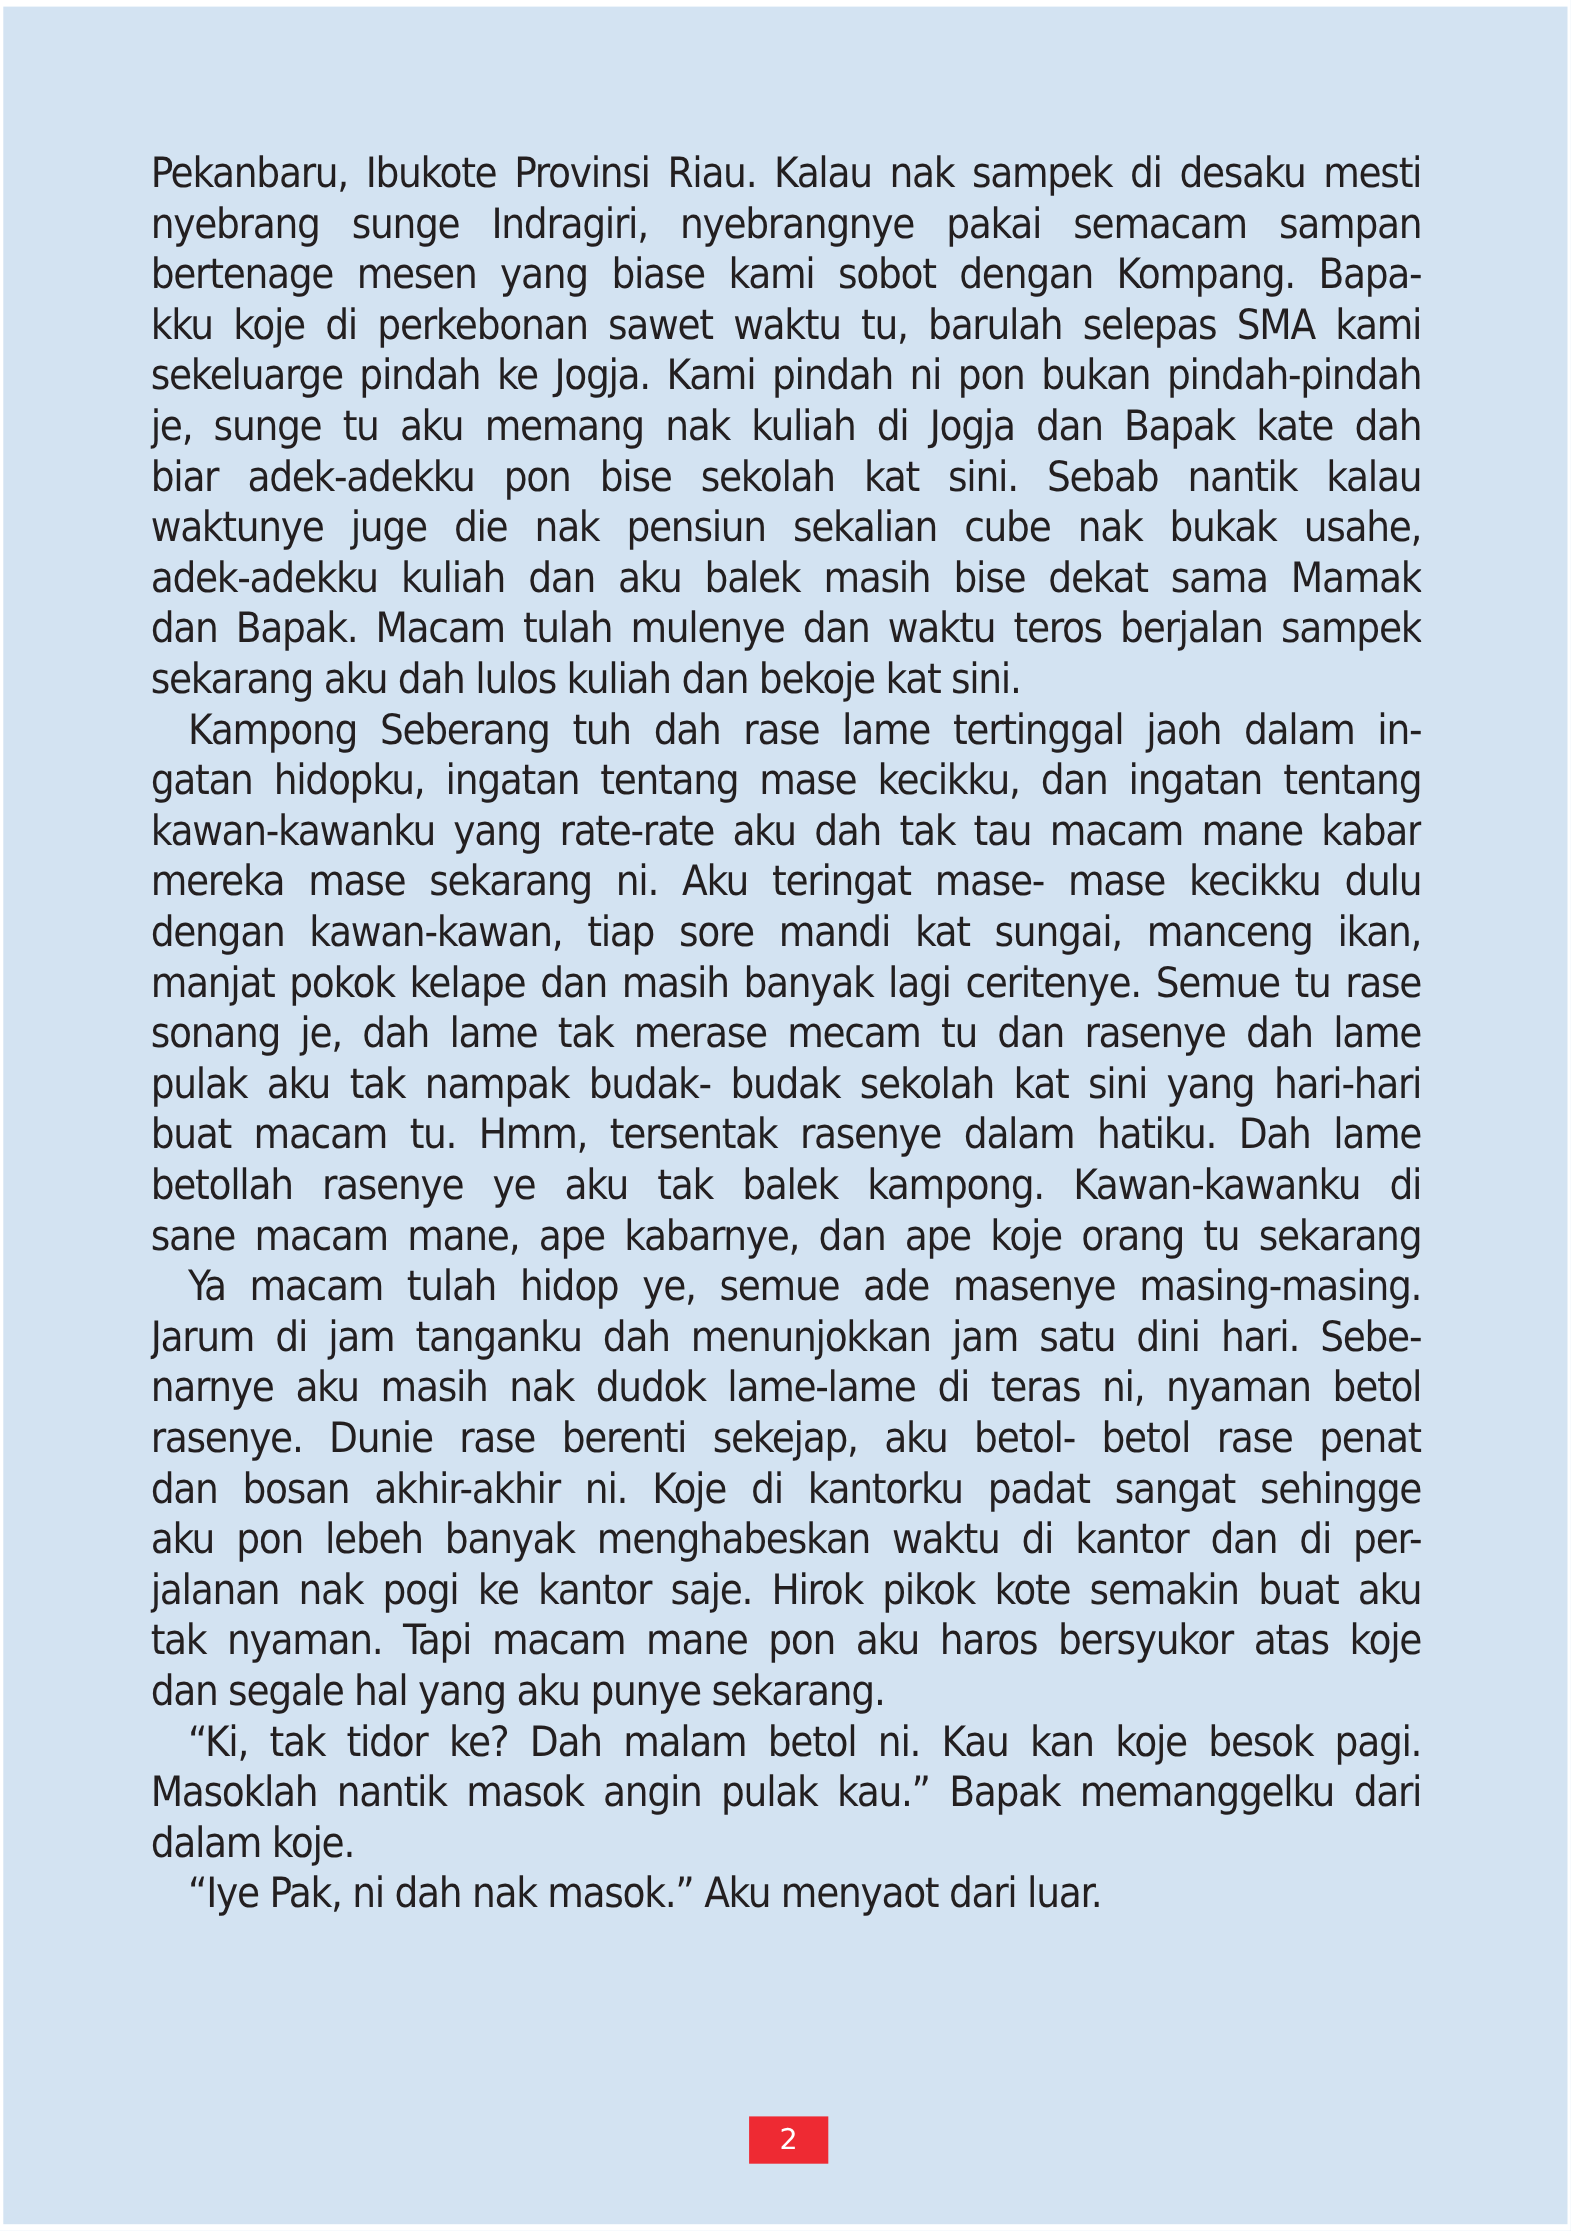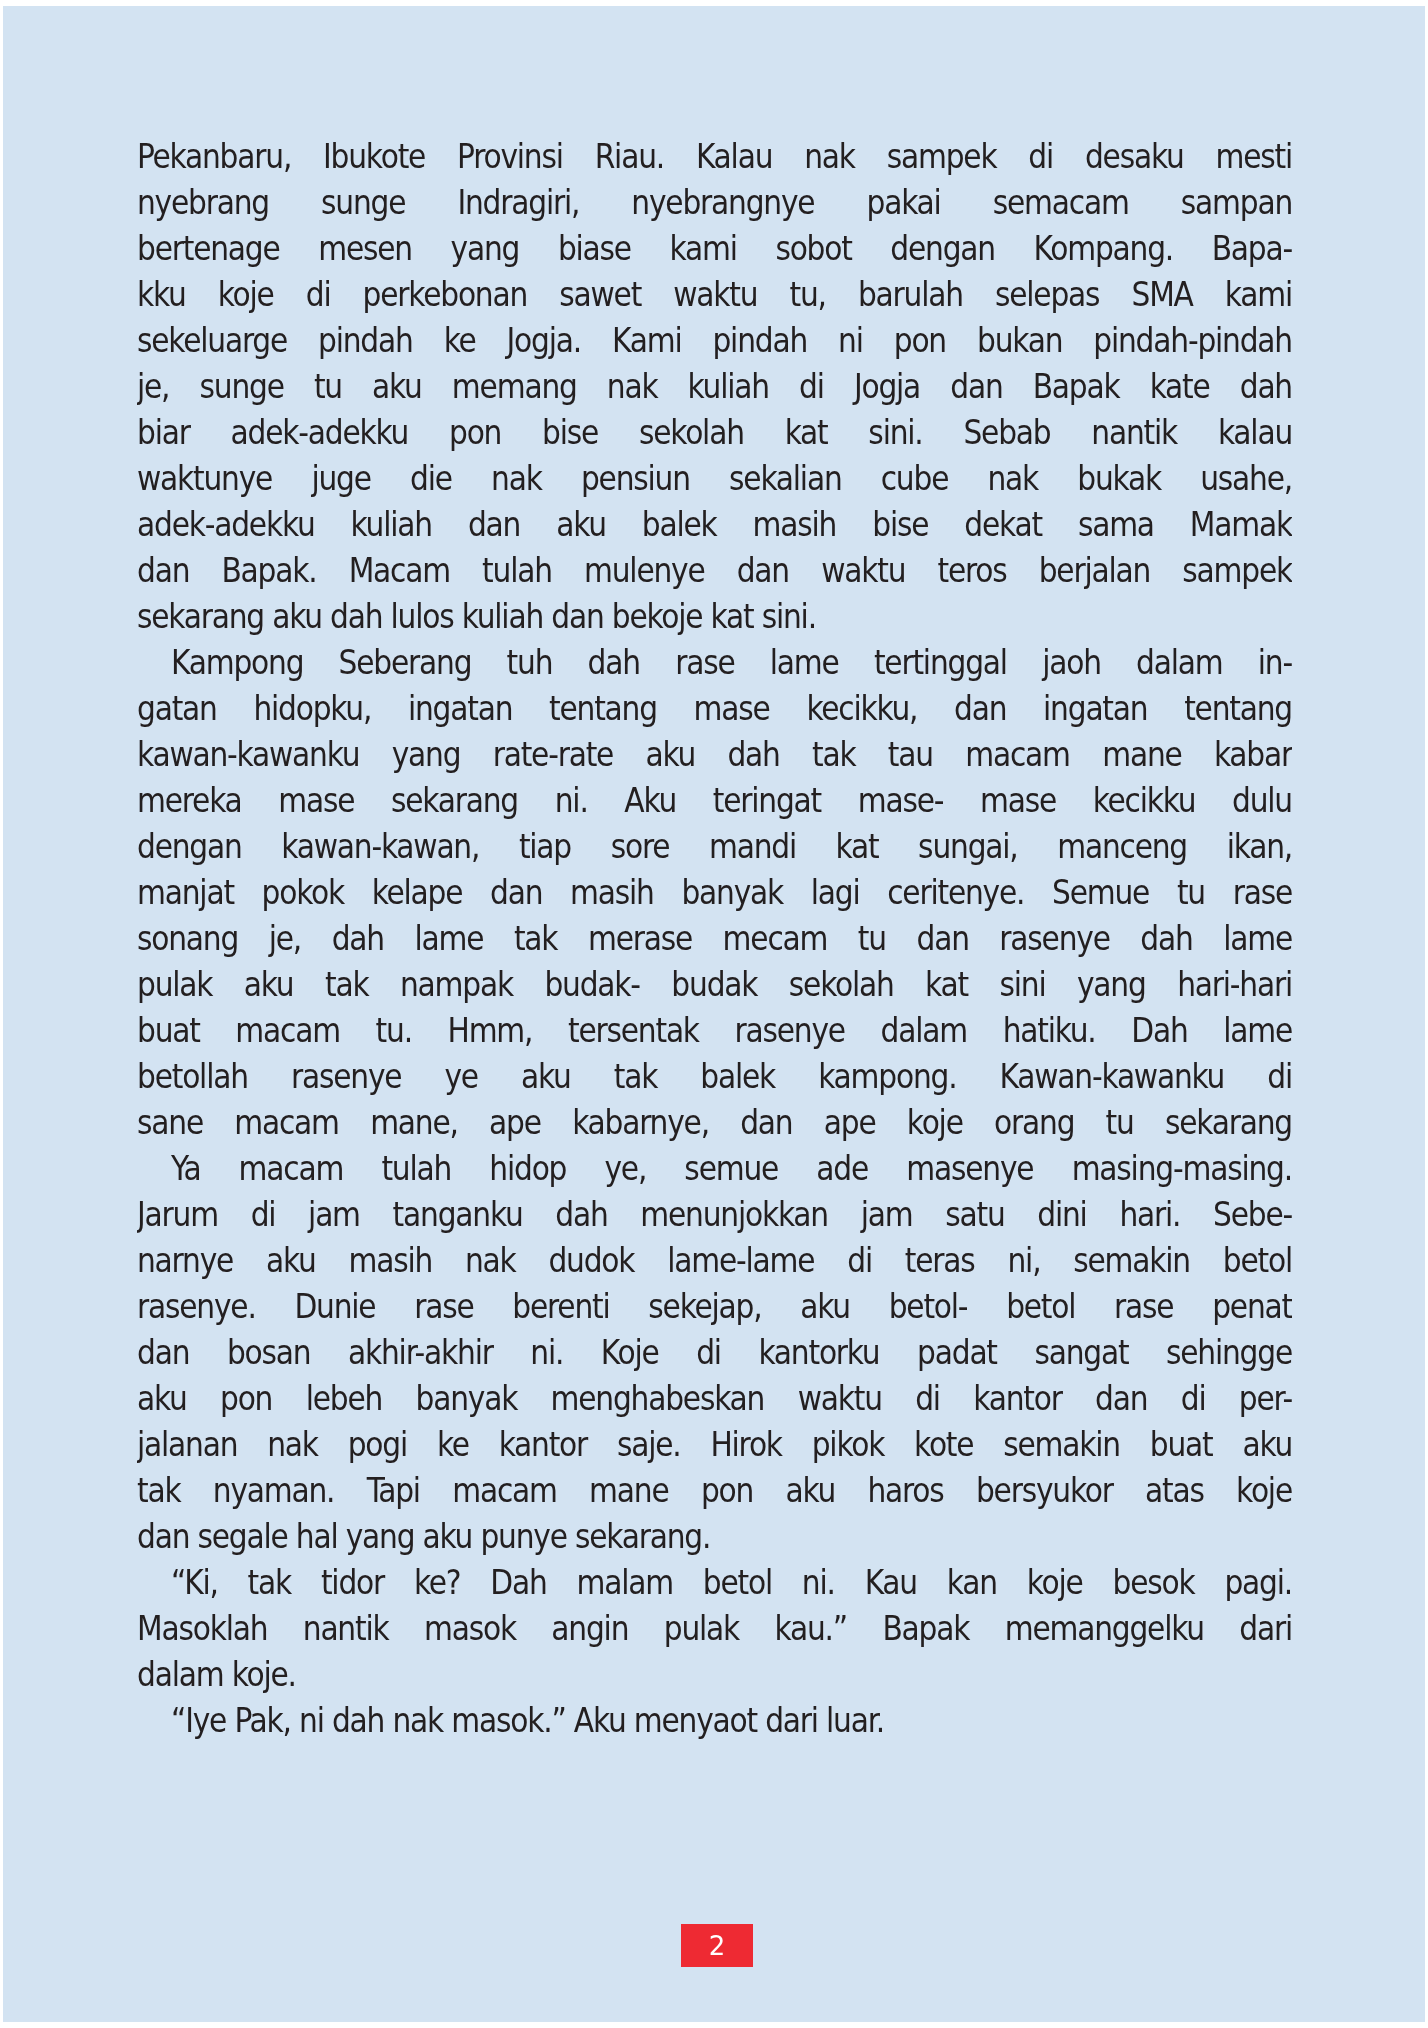--- a/index.html
+++ b/index.html
@@ -7,21 +7,21 @@
     width: 1428px; height: 2028px; background: #ffffff;
     position: relative; overflow: hidden;
   }
   .page {
     position: absolute; left: 3px; top: 6px; width: 1422px; height: 2016px;
     background: #d3e3f2;
   }
   .text-block {
     position: absolute; left: 137px; top: 134px; width: 1155px;
     font-family: "DejaVu Sans", sans-serif;
-    font-size: 33px; color: #231f20;
+    font-size: 38px; color: #231f20;
     transform-origin: 0 0;
   }
   .line {
     height: 46px; line-height: 46px; white-space: nowrap;
     text-align: justify; text-align-last: justify;
     overflow: hidden;
     font-stretch: condensed;
     letter-spacing: -1.2px;
   }
   .line.last { text-align-last: left; }
@@ -64,21 +64,21 @@
     <div class="line">sonang je, dah lame tak merase mecam tu dan rasenye dah lame</div>
     <div class="line">pulak aku tak nampak budak- budak sekolah kat sini yang hari-hari</div>
     <div class="line">buat macam tu. Hmm, tersentak rasenye dalam hatiku. Dah lame</div>
     <div class="line">betollah rasenye ye aku tak balek kampong. Kawan-kawanku di</div>
     <div class="line">sane macam mane, ape kabarnye, dan ape koje orang tu sekarang</div>
   </div>
 
   <div class="para">
     <div class="line indent">Ya macam tulah hidop ye, semue ade masenye masing-masing.</div>
     <div class="line">Jarum di jam tanganku dah menunjokkan jam satu dini hari. Sebe-</div>
-    <div class="line">narnye aku masih nak dudok lame-lame di teras ni, semakin betol</div>
+    <div class="line">narnye aku masih nak dudok lame-lame di teras ni, nyaman betol</div>
     <div class="line">rasenye. Dunie rase berenti sekejap, aku betol- betol rase penat</div>
     <div class="line">dan bosan akhir-akhir ni. Koje di kantorku padat sangat sehingge</div>
     <div class="line">aku pon lebeh banyak menghabeskan waktu di kantor dan di per-</div>
     <div class="line">jalanan nak pogi ke kantor saje. Hirok pikok kote semakin buat aku</div>
     <div class="line">tak nyaman. Tapi macam mane pon aku haros bersyukor atas koje</div>
     <div class="line last">dan segale hal yang aku punye sekarang.</div>
   </div>
 
   <div class="para">
     <div class="line indent">“Ki, tak tidor ke? Dah malam betol ni. Kau kan koje besok pagi.</div>

